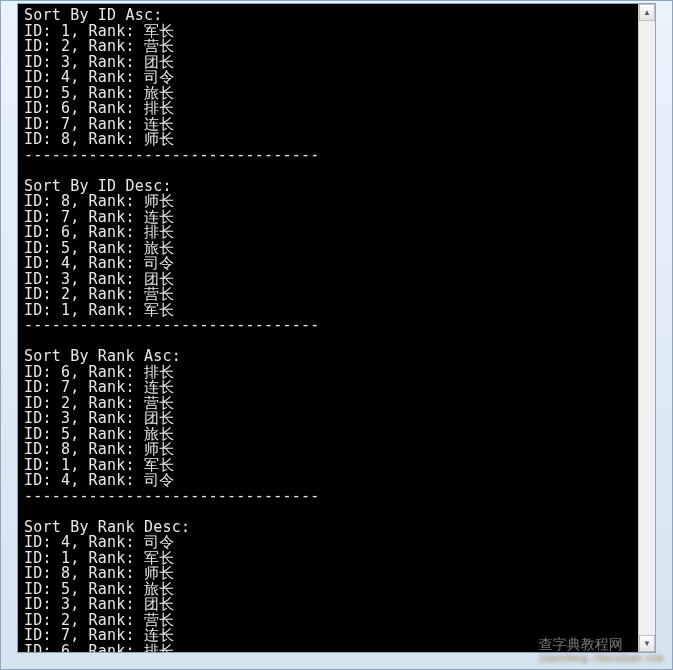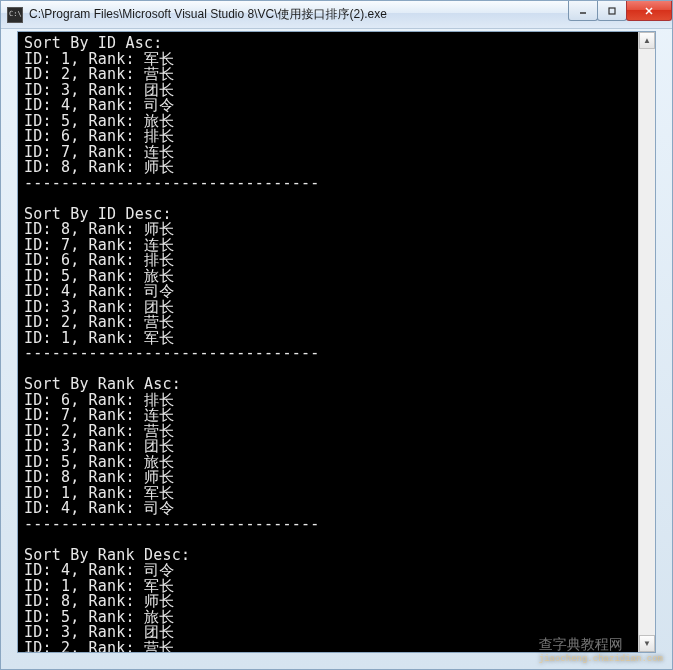--- a/index.html
+++ b/index.html
@@ -136,42 +136,20 @@
   font-size: 9px;
   color: rgba(255,200,100,0.5);
   display: block;
   text-align: left;
 }
 </style>
 </head>
 <body>
 
 <div class="window">
-  <div class="titlebar">
-    <div class="app-icon"></div>
-    <div class="title-text">C:\Program Files\Microsoft Visual Studio 8\VC\使用接口排序(2).exe</div>
-    <div class="win-controls">
-      <div class="win-btn">
-        <svg viewBox="0 0 10 10">
-            <line x1="2" y1="7" x2="8" y2="7" stroke="#333" stroke-width="1.5"></line>
-          </svg>
-      </div>
-      <div class="win-btn">
-        <svg viewBox="0 0 10 10">
-            <rect x="2" y="2" width="6" height="6" fill="none" stroke="#333" stroke-width="1.2"></rect>
-          </svg>
-      </div>
-      <div class="win-btn close">
-        <svg viewBox="0 0 10 10">
-            <line x1="2" y1="2" x2="8" y2="8" stroke="#fff" stroke-width="1.5"></line>
-            <line x1="8" y1="2" x2="2" y2="8" stroke="#fff" stroke-width="1.5"></line>
-          </svg>
-      </div>
-    </div>
-  </div>
 
   <div class="client">
     <div class="console" id="console">Sort By ID Asc:
 ID: 1, Rank: 军长
 ID: 2, Rank: 营长
 ID: 3, Rank: 团长
 ID: 4, Rank: 司令
 ID: 5, Rank: 旅长
 ID: 6, Rank: 排长
 ID: 7, Rank: 连长

